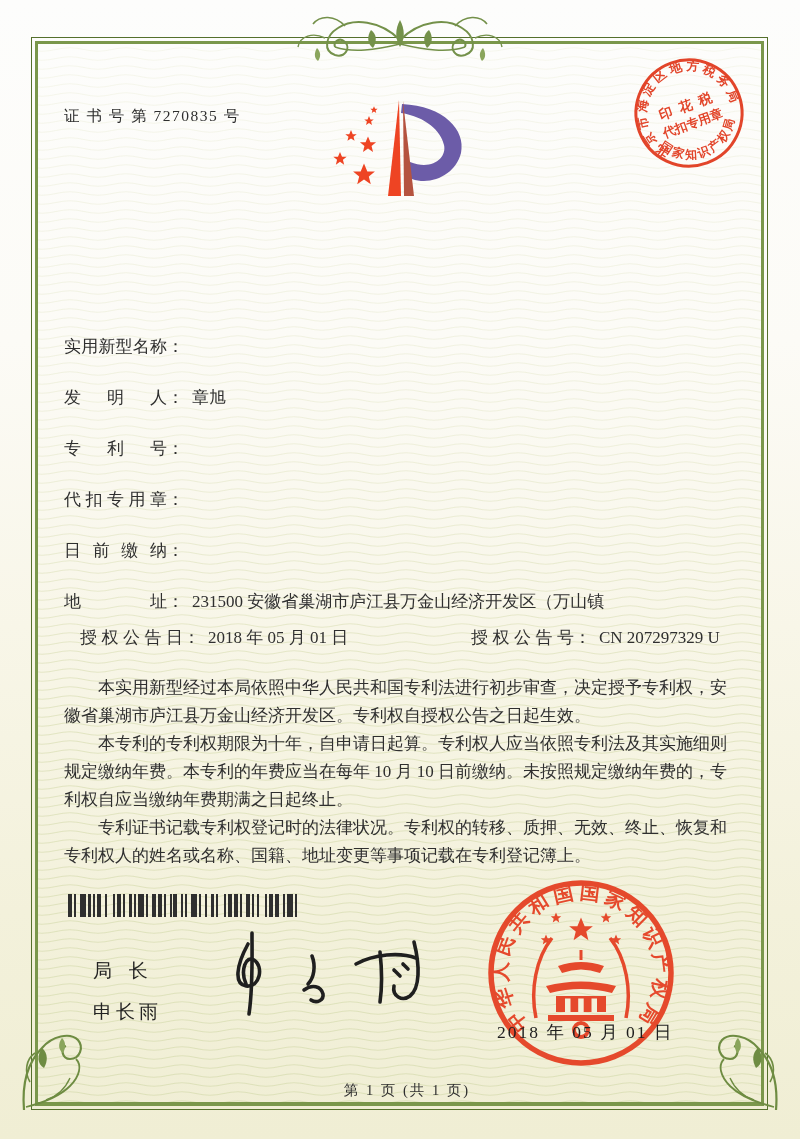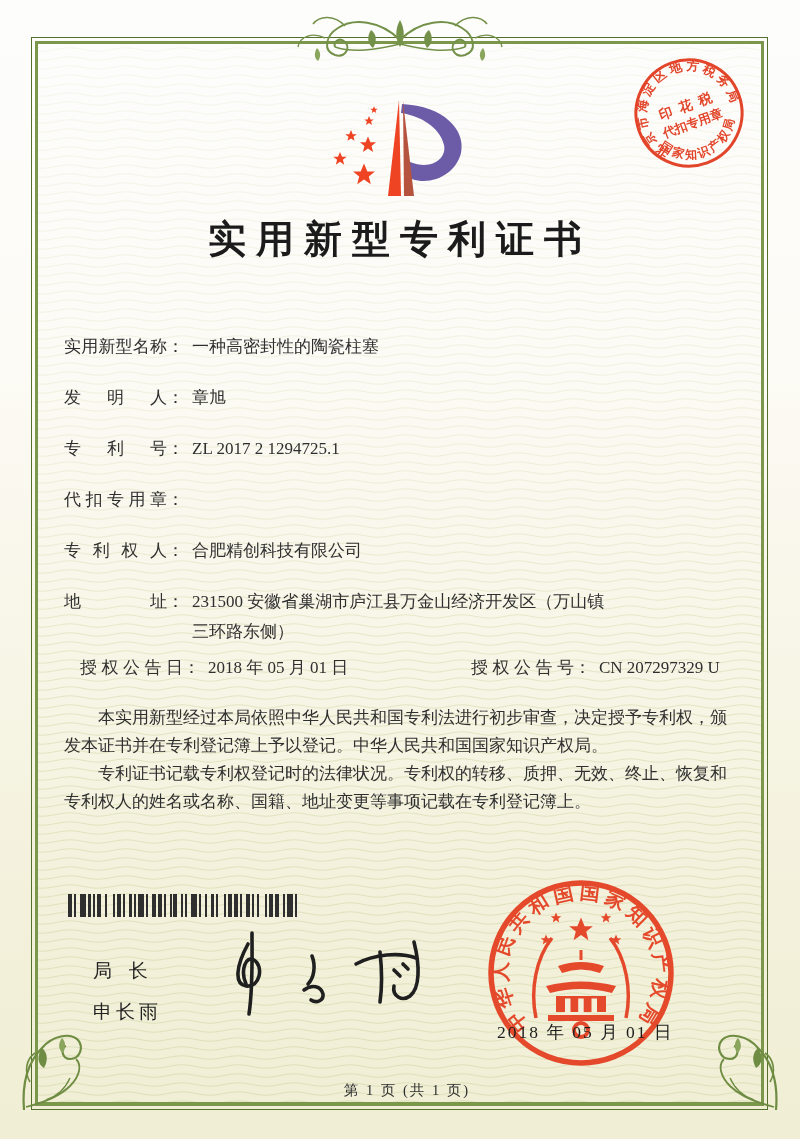--- a/index.html
+++ b/index.html
@@ -101,20 +101,21 @@
     <g transform="translate(84,0) scale(-1,1)" stroke="#6e8c42" fill="none" stroke-width="2.2">
       <path d="M8,96 C6,72 10,50 26,34 C36,22 54,18 62,26 C68,33 64,45 54,45 C46,45 44,34 50,32"></path>
       <path d="M10,93 C22,90 42,84 54,72 C64,62 66,51 60,45" stroke-width="1.8"></path>
       <path d="M14,68 C8,58 10,45 19,39" stroke-width="1.6"></path>
       <path d="M30,86 C42,82 50,73 54,64" stroke-width="1.4"></path>
       <path d="M26,34 C21,41 21,50 28,54 C32,47 32,39 26,34 Z" fill="#6e8c42" stroke="none"></path>
       <path d="M46,24 C42,29 42,36 47,39 C50,34 50,28 46,24 Z" fill="#8aa55c" stroke="none"></path>
     </g>
   </svg>
 
+  <div class="cert-no">证 书 号 第 7270835 号</div>
 
   <svg class="logo" width="160" height="122" viewBox="0 0 160 122">
     <defs>
       <path id="lstar" d="M0,-10 L2.9,-3.1 L9.5,-3.1 L4.2,1.2 L5.9,8.1 L0,4 L-5.9,8.1 L-4.2,1.2 L-9.5,-3.1 L-2.9,-3.1 Z"></path>
     </defs>
 
     <path d="M80,8 C122,10 144,34 139,57 C134,78 110,90 90,83 C84,80 83,73 88,66 C110,75 125,62 122,49 C119,35 104,21 79,17 Z" fill="#6c5ca8"></path>
 
     <path d="M77,4 L66,100 L79,100 Z" fill="#ee4423"></path>
     <path d="M81,5 L82,100 L92,100 Z" fill="#b5533f"></path>
@@ -140,76 +141,73 @@
         <textPath href="#taxTop" textLength="172" lengthAdjust="spacing">北京市海淀区地方税务局</textPath>
       </text>
       <text font-size="12" font-weight="bold" font-family="Liberation Serif, DejaVu Serif, serif">
         <textPath href="#taxBot" textLength="96" lengthAdjust="spacing">国家知识产权局</textPath>
       </text>
       <text x="61" y="58" text-anchor="middle" font-size="13.5" font-weight="bold" letter-spacing="2" font-family="Liberation Serif, DejaVu Serif, serif">印 花 税</text>
       <text x="61" y="76" text-anchor="middle" font-size="12.5" font-weight="bold" font-family="Liberation Serif, DejaVu Serif, serif">代扣专用章</text>
     </g>
   </svg>
 
-  <div class="title">实用新型专利证书</div>
 
   <div class="content">
     <div class="flist">
 
         <div class="row">
           <span class="lbl">实用新型名称</span>
           <span class="colon">：</span>
-          <span class="val"><span>一种高密封性的陶瓷柱塞</span><span class="l2"></span></span>
         </div>
 
         <div class="row">
           <span class="lbl">发明人</span>
           <span class="colon">：</span>
           <span class="val"><span>章旭</span><span class="l2"></span></span>
         </div>
 
         <div class="row">
           <span class="lbl">专利号</span>
           <span class="colon">：</span>
-          <span class="val"><span>ZL 2017 2 1294725.1</span><span class="l2"></span></span>
         </div>
 
         <div class="row">
           <span class="lbl">代扣专用章</span>
           <span class="colon">：</span>
         </div>
 
         <div class="row">
-          <span class="lbl">专利权人</span>
-          <span class="colon">：</span>
-          <span class="val"><span>合肥精创科技有限公司</span><span class="l2"></span></span>
+          <span class="lbl">日前缴纳</span>
+          <span class="colon">：</span>
         </div>
 
         <div class="row">
           <span class="lbl">地址</span>
           <span class="colon">：</span>
-          <span class="val"><span>231500 安徽省巢湖市庐江县万金山经济开发区（万山镇</span><span class="l2">三环路东侧）</span></span>
+          <span class="val"><span>231500 安徽省巢湖市庐江县万金山经济开发区（万山镇</span></span>
         </div>
       </div>
 
     <div class="row grant-row">
       <span class="lbl">授权公告日</span>
       <span class="colon">：</span>
       <span class="val">2018 年 05 月 01 日</span>
       <span class="grant-right">
         <span class="lbl">授权公告号</span>
         <span class="colon">：</span>
         <span class="val">CN 207297329 U</span>
       </span>
     </div>
 
     <div class="paras">
 
-        <p>本实用新型经过本局依照中华人民共和国专利法进行初步审查，决定授予专利权，颁发本证书并在专利登记簿上予以登记。中华人民共和国国家知识产权局。</p>
-
+        <p>本实用新型经过本局依照中华人民共和国专利法进行初步审查，决定授予专利权，安徽省巢湖市庐江县万金山经济开发区。专利权自授权公告之日起生效。</p>
+
+        <p>本专利的专利权期限为十年，自申请日起算。专利权人应当依照专利法及其实施细则规定缴纳年费。本专利的年费应当在每年 10 月 10 日前缴纳。未按照规定缴纳年费的，专利权自应当缴纳年费期满之日起终止。</p>
 
         <p>专利证书记载专利权登记时的法律状况。专利权的转移、质押、无效、终止、恢复和专利权人的姓名或名称、国籍、地址变更等事项记载在专利登记簿上。</p>
       </div>
   </div>
 
   <div class="barcode"><span style="display: inline-block; height: 100%; width: 3.91597px; background: rgb(47, 47, 47);"></span><span style="display: inline-block; height: 100%; width: 1.95798px; background: transparent;"></span><span style="display: inline-block; height: 100%; width: 1.95798px; background: rgb(47, 47, 47);"></span><span style="display: inline-block; height: 100%; width: 3.91597px; background: transparent;"></span><span style="display: inline-block; height: 100%; width: 5.87395px; background: rgb(47, 47, 47);"></span><span style="display: inline-block; height: 100%; width: 1.95798px; background: transparent;"></span><span style="display: inline-block; height: 100%; width: 3.91597px; background: rgb(47, 47, 47);"></span><span style="display: inline-block; height: 100%; width: 1.95798px; background: transparent;"></span><span style="display: inline-block; height: 100%; width: 1.95798px; background: rgb(47, 47, 47);"></span><span style="display: inline-block; height: 100%; width: 1.95798px; background: transparent;"></span><span style="display: inline-block; height: 100%; width: 3.91597px; background: rgb(47, 47, 47);"></span><span style="display: inline-block; height: 100%; width: 3.91597px; background: transparent;"></span><span style="display: inline-block; height: 100%; width: 1.95798px; background: rgb(47, 47, 47);"></span><span style="display: inline-block; height: 100%; width: 5.87395px; background: transparent;"></span><span style="display: inline-block; height: 100%; width: 1.95798px; background: rgb(47, 47, 47);"></span><span style="display: inline-block; height: 100%; width: 1.95798px; background: transparent;"></span><span style="display: inline-block; height: 100%; width: 3.91597px; background: rgb(47, 47, 47);"></span><span style="display: inline-block; height: 100%; width: 1.95798px; background: transparent;"></span><span style="display: inline-block; height: 100%; width: 1.95798px; background: rgb(47, 47, 47);"></span><span style="display: inline-block; height: 100%; width: 3.91597px; background: transparent;"></span><span style="display: inline-block; height: 100%; width: 3.91597px; background: rgb(47, 47, 47);"></span><span style="display: inline-block; height: 100%; width: 1.95798px; background: transparent;"></span><span style="display: inline-block; height: 100%; width: 1.95798px; background: rgb(47, 47, 47);"></span><span style="display: inline-block; height: 100%; width: 1.95798px; background: transparent;"></span><span style="display: inline-block; height: 100%; width: 5.87395px; background: rgb(47, 47, 47);"></span><span style="display: inline-block; height: 100%; width: 1.95798px; background: transparent;"></span><span style="display: inline-block; height: 100%; width: 1.95798px; background: rgb(47, 47, 47);"></span><span style="display: inline-block; height: 100%; width: 3.91597px; background: transparent;"></span><span style="display: inline-block; height: 100%; width: 3.91597px; background: rgb(47, 47, 47);"></span><span style="display: inline-block; height: 100%; width: 1.95798px; background: transparent;"></span><span style="display: inline-block; height: 100%; width: 3.91597px; background: rgb(47, 47, 47);"></span><span style="display: inline-block; height: 100%; width: 1.95798px; background: transparent;"></span><span style="display: inline-block; height: 100%; width: 1.95798px; background: rgb(47, 47, 47);"></span><span style="display: inline-block; height: 100%; width: 3.91597px; background: transparent;"></span><span style="display: inline-block; height: 100%; width: 1.95798px; background: rgb(47, 47, 47);"></span><span style="display: inline-block; height: 100%; width: 1.95798px; background: transparent;"></span><span style="display: inline-block; height: 100%; width: 3.91597px; background: rgb(47, 47, 47);"></span><span style="display: inline-block; height: 100%; width: 3.91597px; background: transparent;"></span><span style="display: inline-block; height: 100%; width: 1.95798px; background: rgb(47, 47, 47);"></span><span style="display: inline-block; height: 100%; width: 1.95798px; background: transparent;"></span><span style="display: inline-block; height: 100%; width: 1.95798px; background: rgb(47, 47, 47);"></span><span style="display: inline-block; height: 100%; width: 3.91597px; background: transparent;"></span><span style="display: inline-block; height: 100%; width: 5.87395px; background: rgb(47, 47, 47);"></span><span style="display: inline-block; height: 100%; width: 1.95798px; background: transparent;"></span><span style="display: inline-block; height: 100%; width: 1.95798px; background: rgb(47, 47, 47);"></span><span style="display: inline-block; height: 100%; width: 3.91597px; background: transparent;"></span><span style="display: inline-block; height: 100%; width: 1.95798px; background: rgb(47, 47, 47);"></span><span style="display: inline-block; height: 100%; width: 3.91597px; background: transparent;"></span><span style="display: inline-block; height: 100%; width: 3.91597px; background: rgb(47, 47, 47);"></span><span style="display: inline-block; height: 100%; width: 1.95798px; background: transparent;"></span><span style="display: inline-block; height: 100%; width: 1.95798px; background: rgb(47, 47, 47);"></span><span style="display: inline-block; height: 100%; width: 5.87395px; background: transparent;"></span><span style="display: inline-block; height: 100%; width: 1.95798px; background: rgb(47, 47, 47);"></span><span style="display: inline-block; height: 100%; width: 1.95798px; background: transparent;"></span><span style="display: inline-block; height: 100%; width: 3.91597px; background: rgb(47, 47, 47);"></span><span style="display: inline-block; height: 100%; width: 1.95798px; background: transparent;"></span><span style="display: inline-block; height: 100%; width: 3.91597px; background: rgb(47, 47, 47);"></span><span style="display: inline-block; height: 100%; width: 1.95798px; background: transparent;"></span><span style="display: inline-block; height: 100%; width: 1.95798px; background: rgb(47, 47, 47);"></span><span style="display: inline-block; height: 100%; width: 3.91597px; background: transparent;"></span><span style="display: inline-block; height: 100%; width: 3.91597px; background: rgb(47, 47, 47);"></span><span style="display: inline-block; height: 100%; width: 1.95798px; background: transparent;"></span><span style="display: inline-block; height: 100%; width: 1.95798px; background: rgb(47, 47, 47);"></span><span style="display: inline-block; height: 100%; width: 3.91597px; background: transparent;"></span><span style="display: inline-block; height: 100%; width: 1.95798px; background: rgb(47, 47, 47);"></span><span style="display: inline-block; height: 100%; width: 5.87395px; background: transparent;"></span><span style="display: inline-block; height: 100%; width: 1.95798px; background: rgb(47, 47, 47);"></span><span style="display: inline-block; height: 100%; width: 1.95798px; background: transparent;"></span><span style="display: inline-block; height: 100%; width: 3.91597px; background: rgb(47, 47, 47);"></span><span style="display: inline-block; height: 100%; width: 1.95798px; background: transparent;"></span><span style="display: inline-block; height: 100%; width: 3.91597px; background: rgb(47, 47, 47);"></span><span style="display: inline-block; height: 100%; width: 3.91597px; background: transparent;"></span><span style="display: inline-block; height: 100%; width: 1.95798px; background: rgb(47, 47, 47);"></span><span style="display: inline-block; height: 100%; width: 1.95798px; background: transparent;"></span><span style="display: inline-block; height: 100%; width: 5.87395px; background: rgb(47, 47, 47);"></span><span style="display: inline-block; height: 100%; width: 1.95798px; background: transparent;"></span><span style="display: inline-block; height: 100%; width: 1.95798px; background: rgb(47, 47, 47);"></span><span style="display: inline-block; height: 100%; width: 3.91597px; background: transparent;"></span></div>
 
   <div class="signer-title">局 长</div>
   <div class="signer-name">申长雨</div>
 

